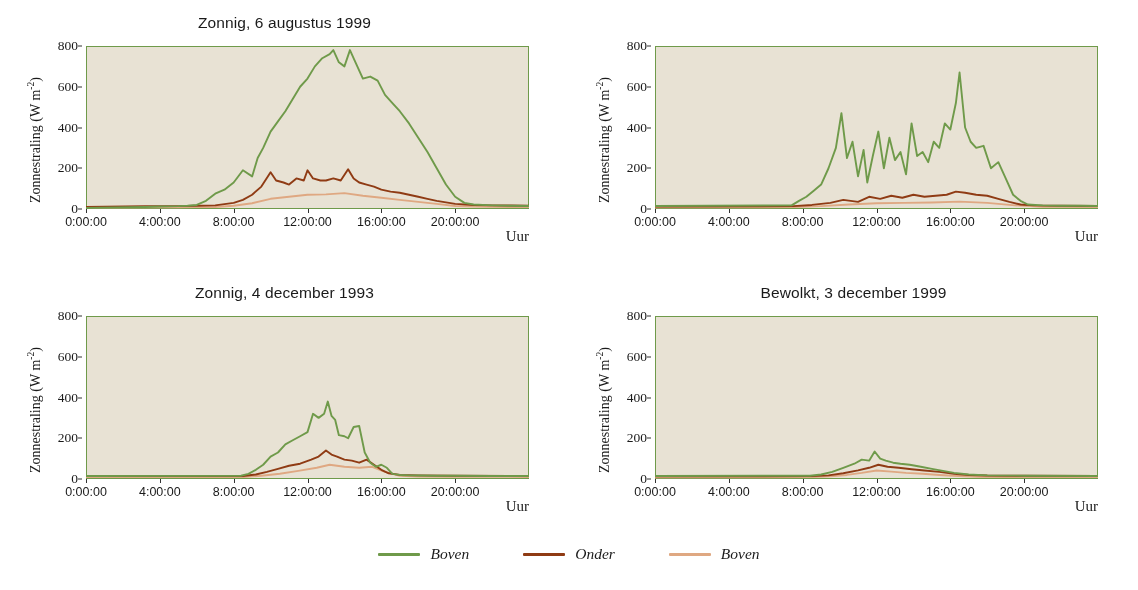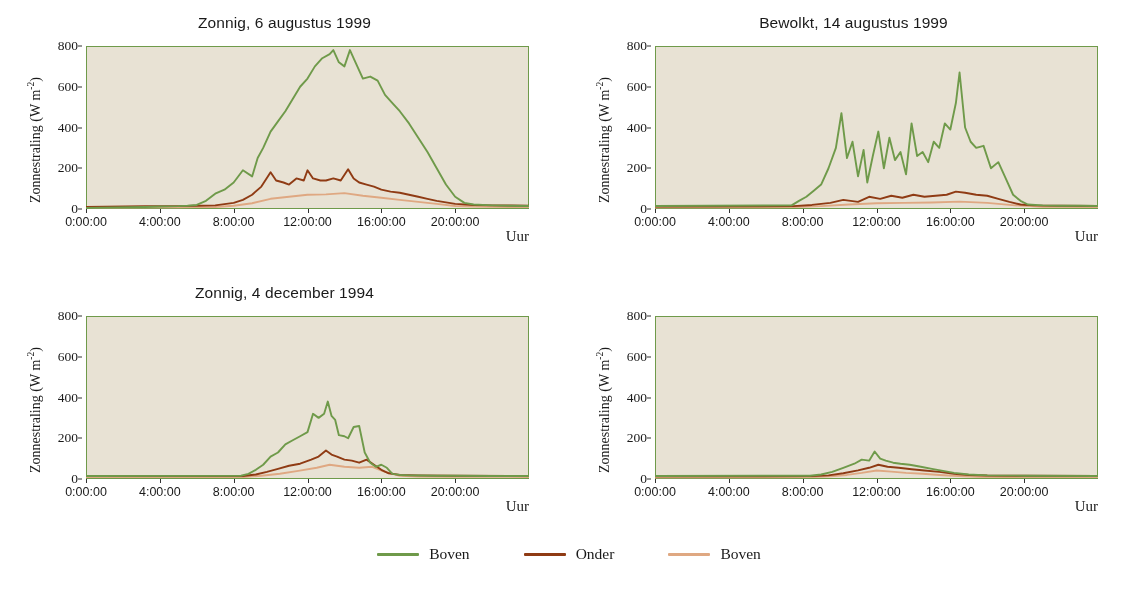--- a/index.html
+++ b/index.html
@@ -139,20 +139,21 @@
     width: 1138px;
     display: flex;
     justify-content: center;
     align-items: center;
     gap: 54px;
   }
   .legend-item {
     display: flex;
     align-items: center;
     gap: 10px;
+    font-style: italic;
   }
   .legend-swatch {
     display: block;
     width: 42px;
     height: 3px;
     border-radius: 1px;
   }
   .legend-label {
     font-size: 15.5px;
     font-family: "Liberation Serif", serif;
@@ -199,21 +200,20 @@
         <div class="x-tick-lab" style="left: 221.5px;">12:00:00</div>
         <div class="x-tickmark" style="left: 295.333px;"></div>
         <div class="x-tick-lab" style="left: 295.333px;">16:00:00</div>
         <div class="x-tickmark" style="left: 369.167px;"></div>
         <div class="x-tick-lab" style="left: 369.167px;">20:00:00</div>
       </div>
     <div class="x-axis-title">Uur</div>
   </div>
 
   <div class="panel">
-    <div class="panel-title">Bewolkt, 14 augustus 1999</div>
     <div class="y-axis-label">
       <span>Zonnestraling (W m</span><sup>-2</sup><span>)</span>
     </div>
     <div class="y-ticks">
         <div class="y-tick" style="top: 163px;">0</div>
         <div class="y-tickmark" style="top: 163px;"></div>
         <div class="y-tick" style="top: 122.25px;">200</div>
         <div class="y-tickmark" style="top: 122.25px;"></div>
         <div class="y-tick" style="top: 81.5px;">400</div>
         <div class="y-tickmark" style="top: 81.5px;"></div>
@@ -241,21 +241,21 @@
         <div class="x-tick-lab" style="left: 221.5px;">12:00:00</div>
         <div class="x-tickmark" style="left: 295.333px;"></div>
         <div class="x-tick-lab" style="left: 295.333px;">16:00:00</div>
         <div class="x-tickmark" style="left: 369.167px;"></div>
         <div class="x-tick-lab" style="left: 369.167px;">20:00:00</div>
       </div>
     <div class="x-axis-title">Uur</div>
   </div>
 
   <div class="panel">
-    <div class="panel-title">Zonnig, 4 december 1994</div>
+    <div class="panel-title">Zonnig, 4 december 1993</div>
     <div class="y-axis-label">
       <span>Zonnestraling (W m</span><sup>-2</sup><span>)</span>
     </div>
     <div class="y-ticks">
         <div class="y-tick" style="top: 163px;">0</div>
         <div class="y-tickmark" style="top: 163px;"></div>
         <div class="y-tick" style="top: 122.25px;">200</div>
         <div class="y-tickmark" style="top: 122.25px;"></div>
         <div class="y-tick" style="top: 81.5px;">400</div>
         <div class="y-tickmark" style="top: 81.5px;"></div>
@@ -283,20 +283,21 @@
         <div class="x-tick-lab" style="left: 221.5px;">12:00:00</div>
         <div class="x-tickmark" style="left: 295.333px;"></div>
         <div class="x-tick-lab" style="left: 295.333px;">16:00:00</div>
         <div class="x-tickmark" style="left: 369.167px;"></div>
         <div class="x-tick-lab" style="left: 369.167px;">20:00:00</div>
       </div>
     <div class="x-axis-title">Uur</div>
   </div>
 
   <div class="panel">
+    <div class="panel-title">Bewolkt, 3 december 1999</div>
     <div class="y-axis-label">
       <span>Zonnestraling (W m</span><sup>-2</sup><span>)</span>
     </div>
     <div class="y-ticks">
         <div class="y-tick" style="top: 163px;">0</div>
         <div class="y-tickmark" style="top: 163px;"></div>
         <div class="y-tick" style="top: 122.25px;">200</div>
         <div class="y-tickmark" style="top: 122.25px;"></div>
         <div class="y-tick" style="top: 81.5px;">400</div>
         <div class="y-tickmark" style="top: 81.5px;"></div>

